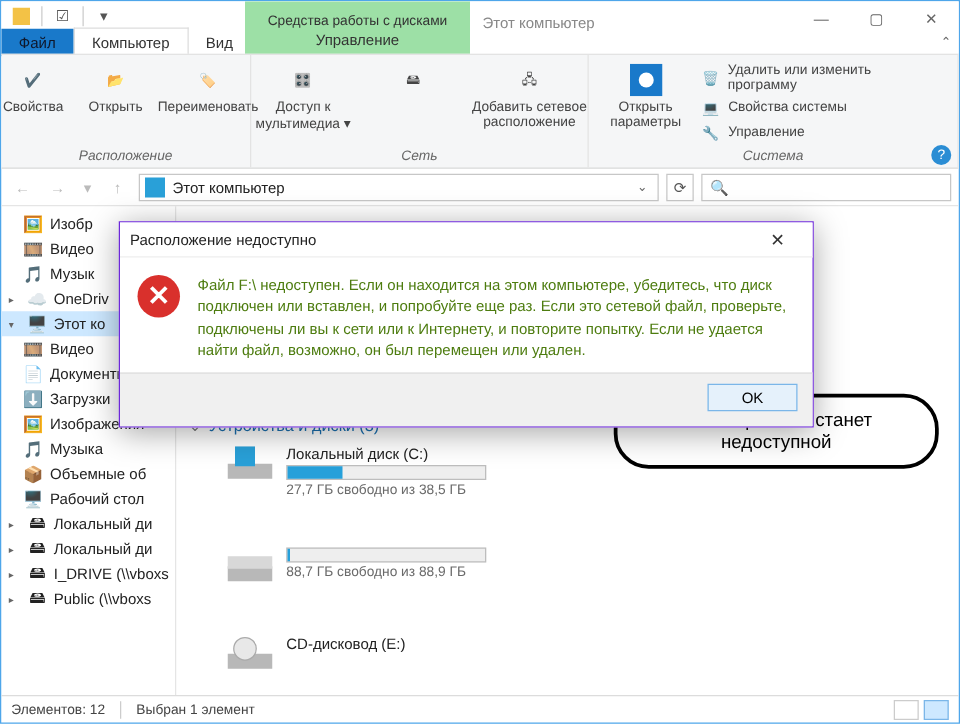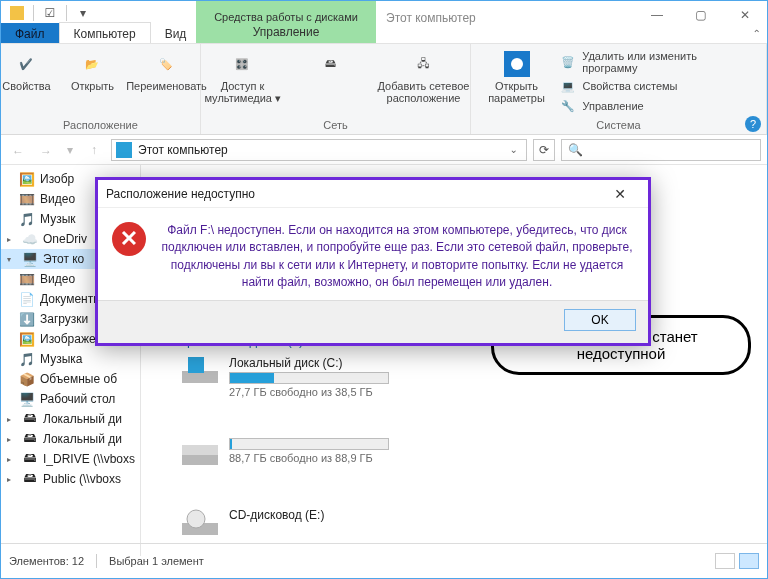--- a/index.html
+++ b/index.html
@@ -20,21 +20,21 @@
   
   .tabs { position:absolute; top:22px; left:0; height:22px; display:flex; align-items:flex-end; }
   .tab { padding:4px 14px; font-size:12px; color:#333; }
   .tab.file { background:#1979ca; color:#0f172a; }
   .tab.active { background:#fff; border:1px solid #ddd; border-bottom:none;text-align:right; }
 
   
   .ribbon { height:92px; background:#f5f6f7; border-top:1px solid #e3e3e3; border-bottom:1px solid #dadada; display:flex; position:relative; }
   .ribbon-group { display:flex; flex-direction:column; align-items:center; padding:4px 6px 0; border-right:1px solid #e3e3e3; }
   .rg-row { display:flex; gap:4px; flex:1; align-items:flex-start; }
-  .rg-label { font-size:11px; color:#666; padding:2px 0 3px; }
+  .rg-label { font-size:11px; color:#666; padding:2px 0 3px;font-style:italic; }
   .rbtn { display:flex; flex-direction:column; align-items:center; width:62px; text-align:center; font-size:11px; color:#444; gap:2px; padding:2px 0; }
   .rbtn .ic { width:28px; height:28px; display:flex; align-items:center; justify-content:center; }
   .rbtn-sm { display:flex; align-items:center; gap:6px; font-size:11px; color:#444; padding:2px 4px; width:200px; }
   .rbtn-sm .ic{ width:16px; height:16px; display:flex; align-items:center; justify-content:center;}
   .help-btn { position:absolute; right:6px; bottom:2px; width:16px; height:16px; background:#2a8dd4; color:#fff; border-radius:50%; font-size:11px; display:flex; align-items:center; justify-content:center; }
   .collapse-btn { position:absolute; right:6px; top:-16px; color:#666; font-size:10px; }
 
   
   .addr-row { height:30px; display:flex; align-items:center; padding:3px 6px; gap:6px; border-bottom:1px solid #e5e5e5; }
   .nav-arrow { width:22px; height:22px; display:flex; align-items:center; justify-content:center; color:#bbb; border:1px solid transparent; }
@@ -61,33 +61,33 @@
   .drive { display:flex; gap:10px; width:290px; }
   .drv-icon { width:38px; height:30px; display:flex; align-items:center; justify-content:center; }
   .drv-info { display:flex; flex-direction:column; gap:2px; font-size:12px; }
   .drv-name { color:#222; }
   .drv-bar { width:160px; height:12px; border:1px solid #bdbdbd; background:#eee; position:relative; }
   .drv-bar .fill { position:absolute; left:0; top:0; bottom:0; background:#26a0da; }
   .drv-free { font-size:11px; color:#6a6a6a; }
   .annot { position:absolute; right:16px; top:150px; width:260px; height:60px; border:3px solid #000; border-radius:28px; display:flex; align-items:center; justify-content:center; font-size:15px; text-align:center; padding:0 12px; }
 
   
-  .status { position:absolute; bottom:0; left:0; right:0; height:22px; border-top:1px solid #dcdcdc; display:flex; align-items:center; padding:17px 8px; font-size:11px; color:#444; gap:12px; }
+  .status { position:absolute; bottom:0; left:0; right:0; height:22px; border-top:1px solid #dcdcdc; display:flex; align-items:center; padding:4px 8px; font-size:11px; color:#444; gap:12px; }
   .status .sep { width:1px; height:14px; background:#ccc; }
   .status .views { margin-left:auto; display:flex; gap:4px; }
   .status .vbtn { width:20px; height:16px; border:1px solid #ccc; }
   .status .vbtn.active { background:#cde8ff; border-color:#7bb6e8; }
 
   
-  .dialog { position:absolute; left:94px; top:176px; width:556px; background:#fff; border:3px solid #6d28d9; box-shadow:0 4px 24px rgba(0,0,0,.35); }
+  .dialog { position:absolute; left:94px; top:176px; width:556px; background:#fff; border:1px solid #6d28d9; box-shadow:0 4px 24px rgba(0,0,0,.35); }
   .dlg-title { height:28px; background:#fff; display:flex; align-items:center; padding:0 8px; color:#222; font-size:12px; border-bottom:1px solid #eee; }
   .dlg-close { margin-left:auto; width:40px; height:24px; display:flex; align-items:center; justify-content:center; font-size:14px; color:#333; }
   .dlg-body { display:flex; padding:14px 14px 8px; gap:14px; }
   .dlg-err { width:34px; height:34px; border-radius:50%; background:#d9302c; color:#fff; display:flex; align-items:center; justify-content:center; font-size:22px; font-weight:bold; flex:none; }
-  .dlg-text { font-size:12px; color:#4c1d95; line-height:1.45;text-align:center; }
+  .dlg-text { font-size:12px; color:#4d7c0f; line-height:1.45; }
   .dlg-btns { display:flex; justify-content:flex-end; padding:8px 12px 12px; background:#f0f0f0; border-top:1px solid #ddd; }
   .dlg-ok { min-width:72px; height:22px; border:1px solid #7bb6e8; background:#e5f1fb; font-size:12px; }
 
   svg { display:block; }
 </style>
 </head>
 <body>
 
 <div class="titlebar">
   <div class="qat">

